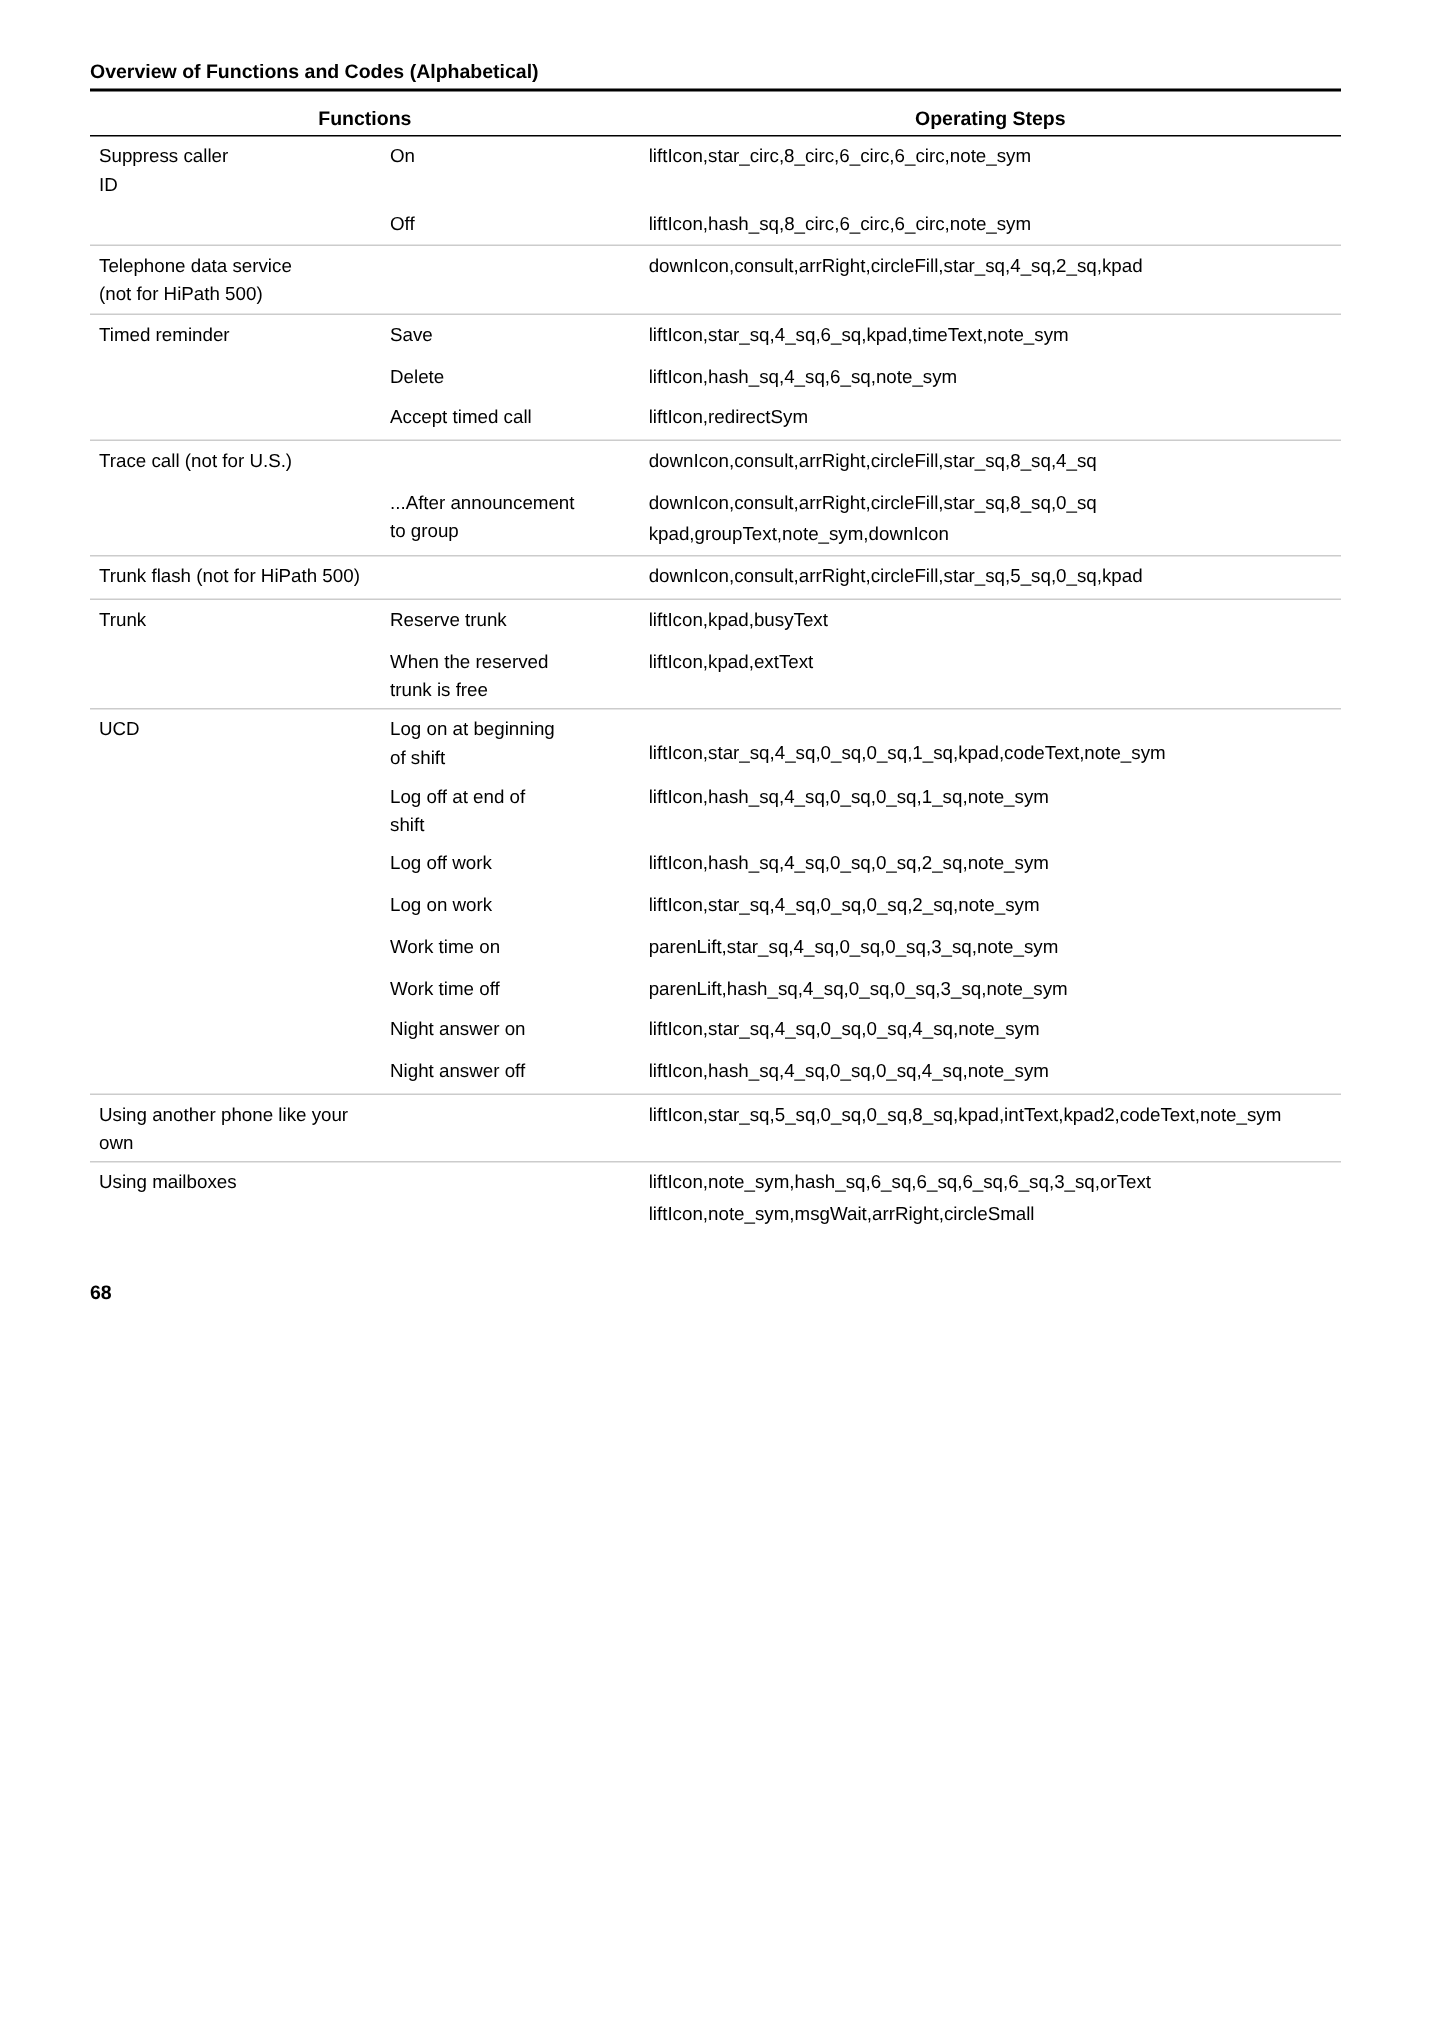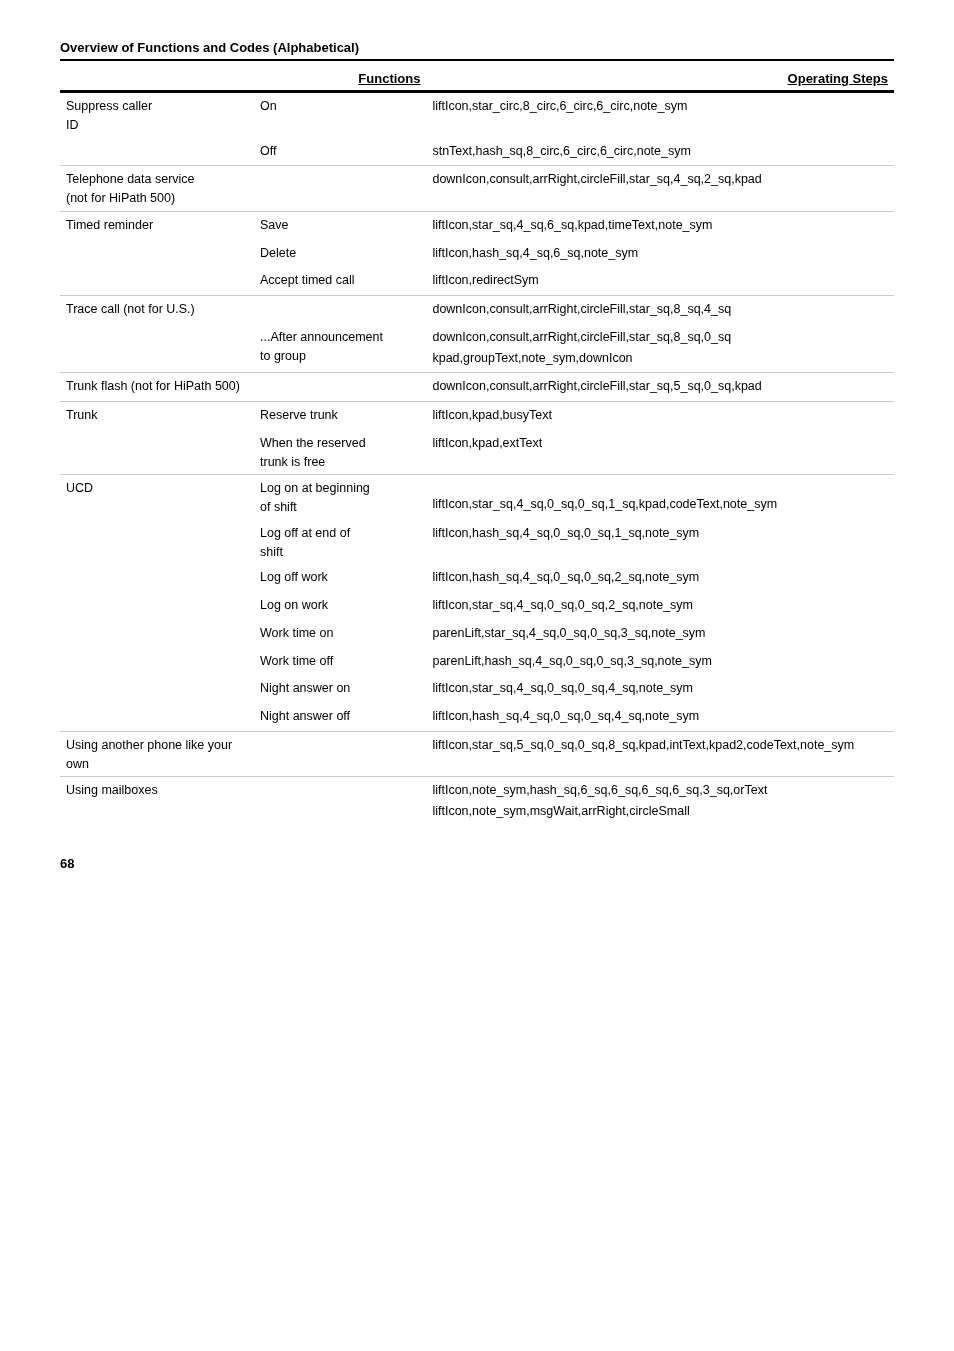--- a/index.html
+++ b/index.html
@@ -23,25 +23,24 @@
 
     table {
       width: 100%;
       border-collapse: collapse;
       margin-top: 0;
     }
 
     thead tr th {
       font-weight: bold;
       font-size: 13px;
-      border-bottom: 3px solid #000000;
+      border-bottom: 1px solid #000000;
       padding: 4px 6px;
-      text-align: right;
+      text-align: center;
       vertical-align: bottom;
-      text-decoration: underline;
     }
 
     tbody tr td {
       padding: 3px 6px;
       vertical-align: top;
       font-size: 12.5px;
       line-height: 1.5;
     }
 
     tbody tr td:first-child {
@@ -80,21 +79,21 @@
           <div style="display: flex; align-items: center; flex-wrap: wrap; gap: 1px; margin-bottom: 2px;">
             <span style="display: inline-flex; align-items: center;">liftIcon,star_circ,8_circ,6_circ,6_circ,note_sym</span>
           </div>
         </td>
       </tr>
       <tr>
         <td style="vertical-align: top; padding-top: 4px;"></td>
         <td style="vertical-align: top; padding-top: 4px;"><span style="font-size:12.5px;">Off</span></td>
         <td style="vertical-align: top; padding-top: 4px;">
           <div style="display: flex; align-items: center; flex-wrap: wrap; gap: 1px; margin-bottom: 2px;">
-            <span style="display: inline-flex; align-items: center;">stnText,hash_sq,8_circ,6_circ,6_circ,note_sym</span>
+            <span style="display: inline-flex; align-items: center;">liftIcon,hash_sq,8_circ,6_circ,6_circ,note_sym</span>
           </div>
         </td>
       </tr>
       <tr style="border-top: 1px solid rgb(204, 204, 204);">
         <td style="vertical-align: top; padding-top: 4px;"><span style="font-size:12.5px;">Telephone data service<br>(not for HiPath 500)</span></td>
         <td style="vertical-align: top; padding-top: 4px;"></td>
         <td style="vertical-align: top; padding-top: 4px;">
           <div style="display: flex; align-items: center; flex-wrap: wrap; gap: 1px; margin-bottom: 2px;">
             <span style="display: inline-flex; align-items: center;">downIcon,consult,arrRight,circleFill,star_sq,4_sq,2_sq,kpad</span>
           </div>

